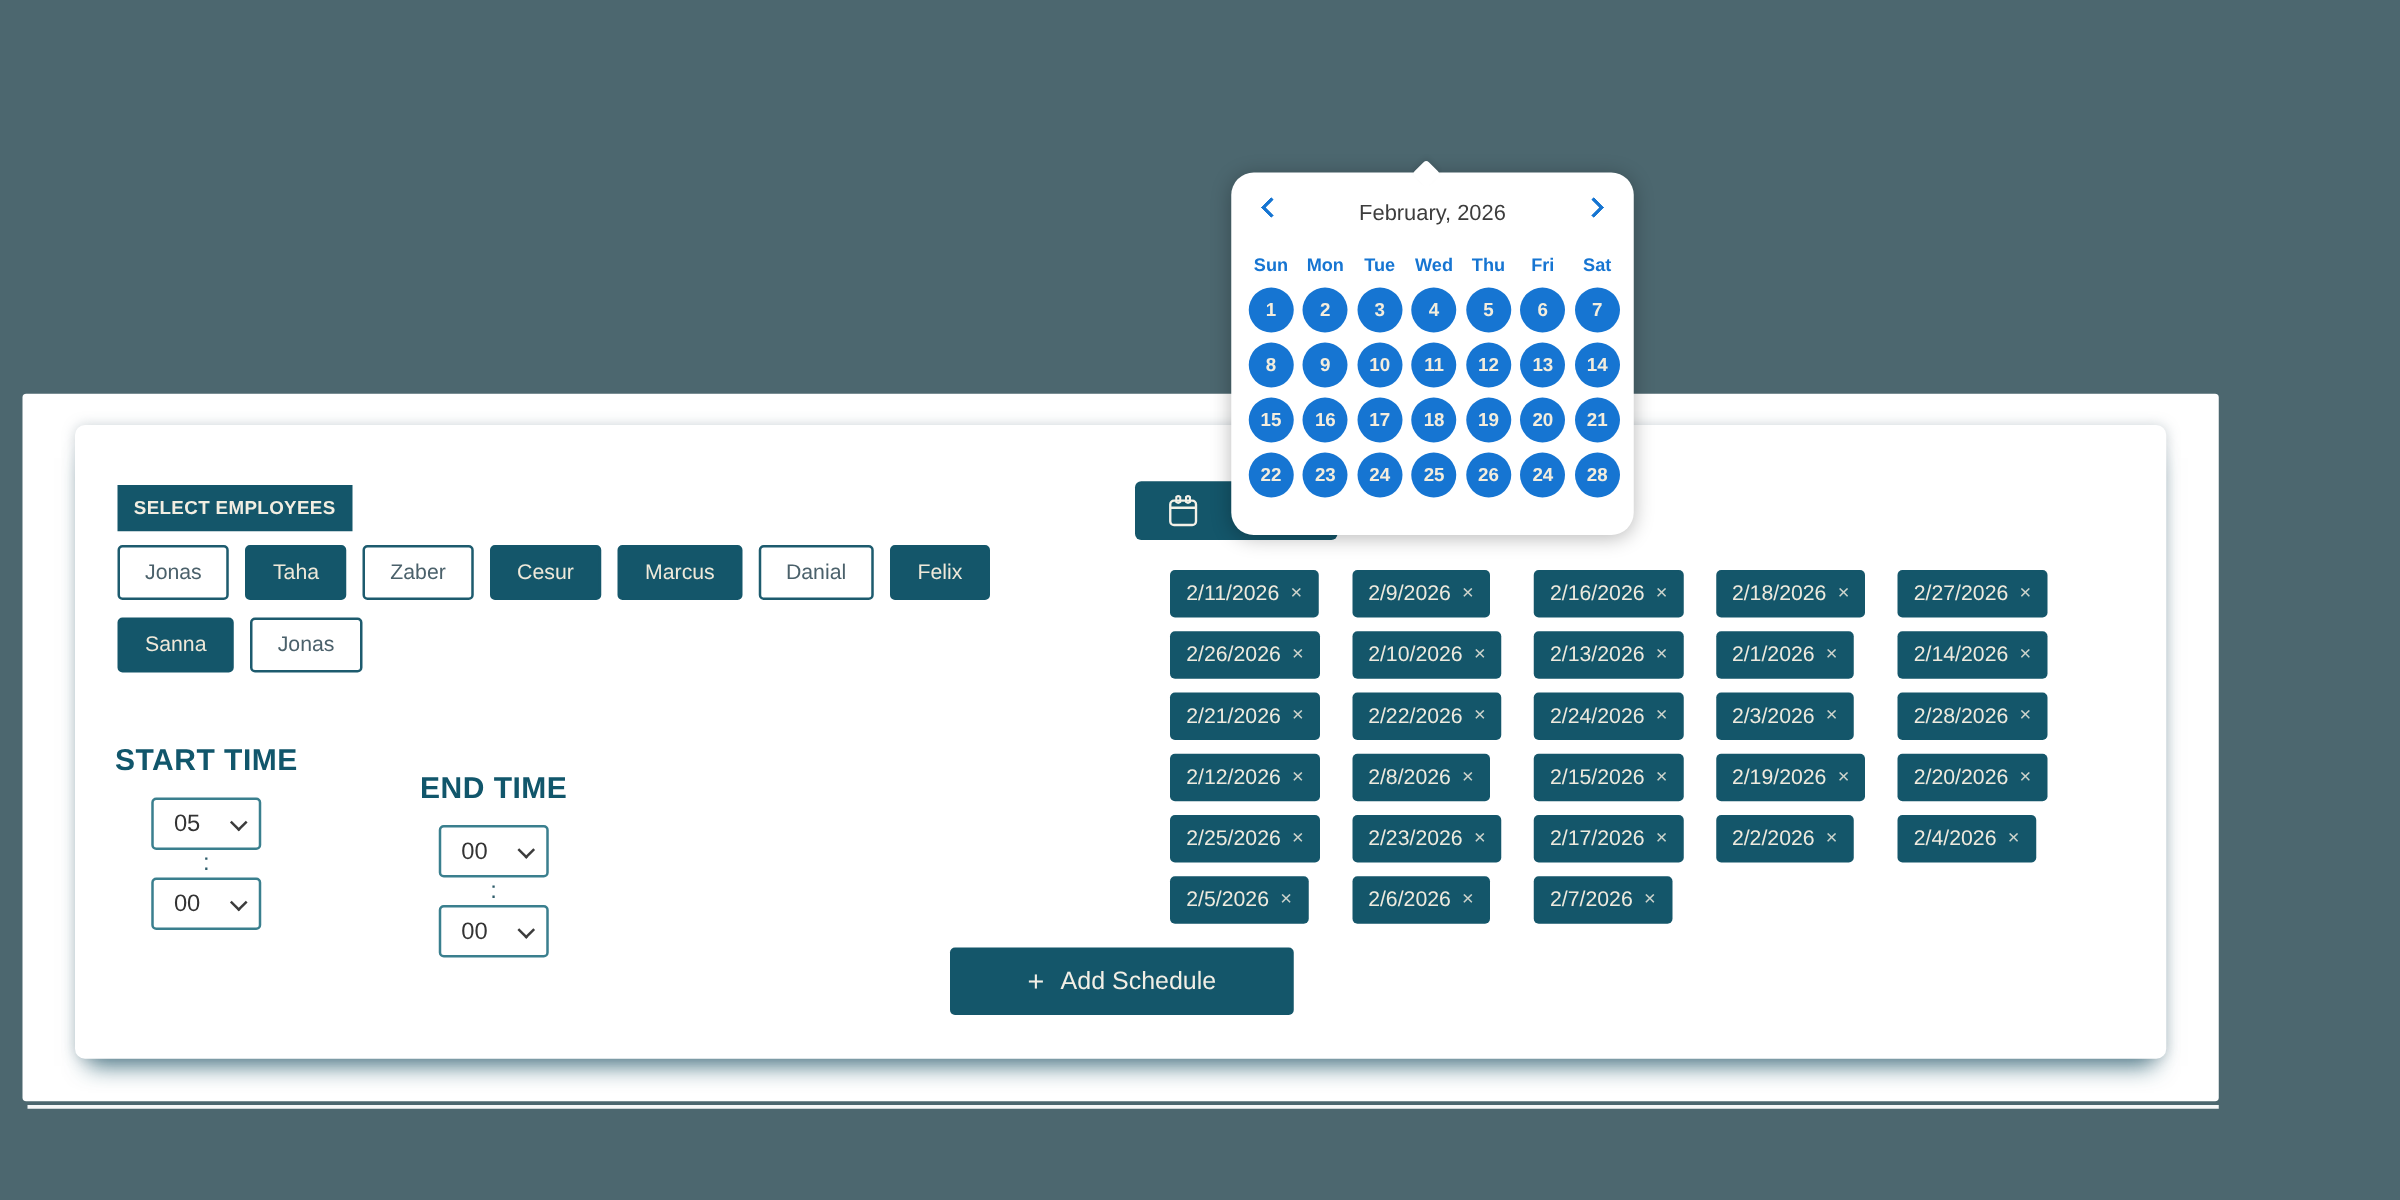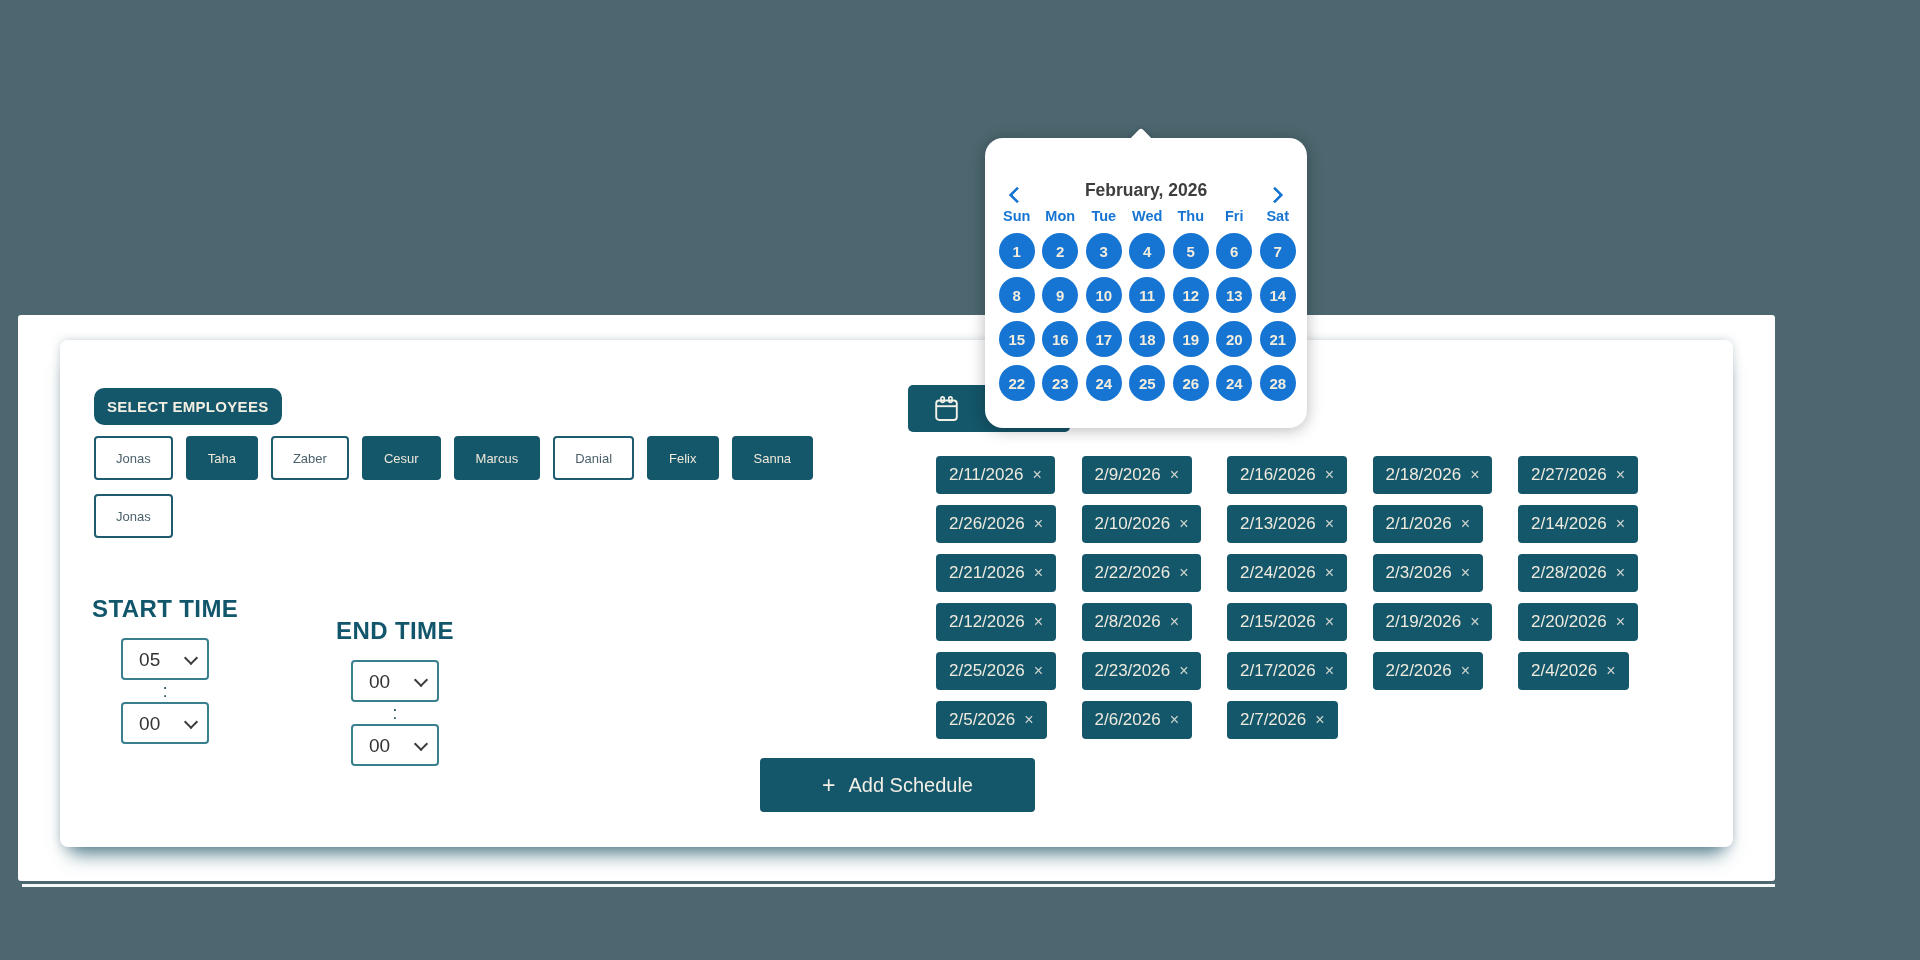--- a/index.html
+++ b/index.html
@@ -20,30 +20,30 @@
   }
   .card{
     position:absolute;left:60px;top:340px;width:1673px;height:507px;
     background:#ffffff;border-radius:8px;
     box-shadow:0 0 10px rgba(110,130,140,.35), 0 16px 18px -10px rgba(16,76,96,.75);
   }
   
   .badge{
     position:absolute;left:34px;top:48px;height:37px;line-height:37px;
     background:var(--teal);color:#f2eee2;font-size:15px;font-weight:bold;
-    letter-spacing:.3px;padding:0 13px;border-radius:10px;
+    letter-spacing:.3px;padding:0 13px;border-radius:0;
   }
   .emp-wrap{
     position:absolute;left:34px;top:96px;width:760px;
     display:flex;flex-wrap:wrap;gap:14px 13px;
   }
   .emp-chip{
     box-sizing:border-box;height:44px;padding:0 20px;border-radius:4px;
     border:2px solid #1d5b6e;background:#ffffff;color:#4b616b;
-    font-size:13px;font-family:inherit;display:inline-flex;align-items:center;cursor:pointer;
+    font-size:17px;font-family:inherit;display:inline-flex;align-items:center;cursor:pointer;
   }
   .emp-chip.filled{background:var(--teal);border-color:var(--teal);color:#efe9da;}
   
   .time-group{position:absolute;top:255px;}
   .time-group.start{left:32px;}
   .time-group.end{left:276px;margin-top:22px;}
   .time-label{font-size:24px;font-weight:bold;color:#11566b;letter-spacing:.4px;margin-bottom:15px;}
   .time-row{display:flex;align-items:center;flex-direction:column;}
   .sel-wrap{position:relative;width:88px;height:42px;}
   .sel-wrap select{
@@ -86,27 +86,27 @@
   .popup{
     position:absolute;left:985px;top:138px;width:322px;height:290px;
     background:#fff;border-radius:18px;z-index:20;
     box-shadow:0 2px 16px rgba(0,0,0,.28);
   }
   .caret{
     position:absolute;left:148px;top:-7px;width:16px;height:16px;
     background:#fff;transform:rotate(45deg);border-radius:3px;
     box-shadow:-2px -2px 4px rgba(0,0,0,.07);
   }
-  .dp-header{display:flex;align-items:flex-end;padding:42px 26px 0 26px;position:relative;font-weight:bold;}
+  .dp-header{display:flex;align-items:flex-start;padding:22px 26px 0 26px;position:relative;}
   .dp-month{flex:1;text-align:center;font-size:17.5px;color:#3d3d3d;}
   .chev{width:9px;height:9px;border-left:3px solid var(--blue);border-bottom:3px solid var(--blue);cursor:pointer;border-radius:1px;}
   .chev.left{transform:rotate(45deg);}
   .chev.right{transform:rotate(225deg);}
   .dp-weekdays{
-    display:grid;grid-template-columns:repeat(7,43.5px);padding:0 10px;margin-top:7px;
+    display:grid;grid-template-columns:repeat(7,43.5px);padding:0 10px;margin-top:24px;
   }
   .wd{text-align:center;color:var(--blue);font-size:14.5px;font-weight:bold;}
   .dp-days{
     display:grid;grid-template-columns:repeat(7,43.5px);grid-auto-rows:44px;
     padding:0 10px;margin-top:5px;align-items:center;justify-items:center;
   }
   .day{
     width:36px;height:36px;border-radius:50%;border:none;cursor:pointer;
     background:var(--blue);color:#f3eddd;font-size:15px;font-weight:bold;
     display:flex;align-items:center;justify-content:center;font-family:inherit;

